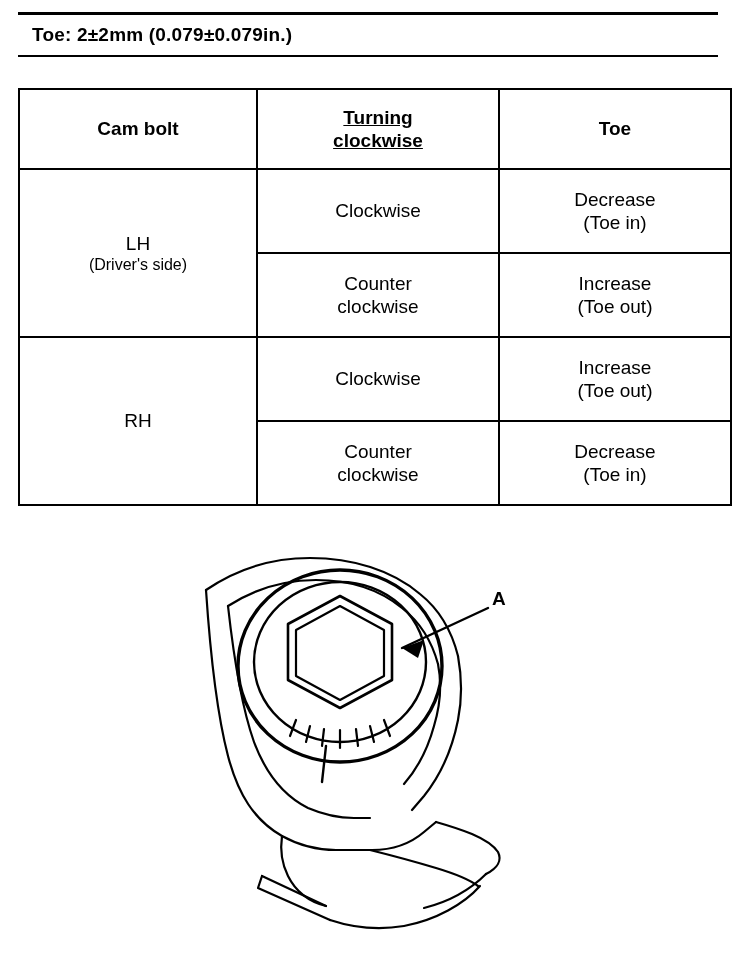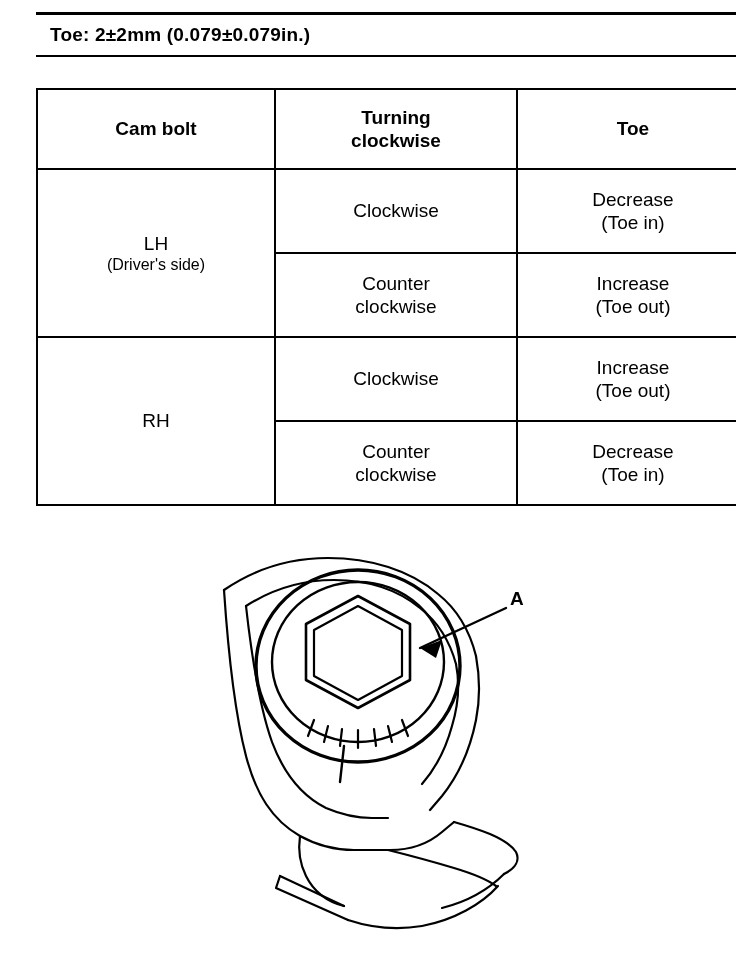--- a/index.html
+++ b/index.html
@@ -14,21 +14,20 @@
     font-family: "Liberation Sans", sans-serif;
     color: #000000;
     overflow: hidden;
   }
 
   .page {
     position: absolute;
     left: 0; top: 0;
     width: 584px;
     height: 974px;
-    margin-left: 18px;
   }
 
   
   .spec-band {
     position: absolute;
     left: 18px;
     top: 12px;
     width: 700px;
   }
   .rule {
@@ -63,21 +62,21 @@
     font-weight: 400;
     line-height: 1.22;
     padding: 8px 4px;
   }
   .spec-table thead th {
     font-weight: 700;
     height: 62px;
     font-size: 19px;
   }
   .col-cam { width: 228px; }
-  .col-dir { width: 232px; }
+  .col-dir { width: 232px; text-decoration: underline; }
   .col-toe { width: 222px; }
 
   .cell-body { height: 66px; }
   .cell-cam {
     font-size: 19px;
     border-radius: 29px;
   }
   .cell-cam .sub {
     display: block;
     font-size: 16px;

